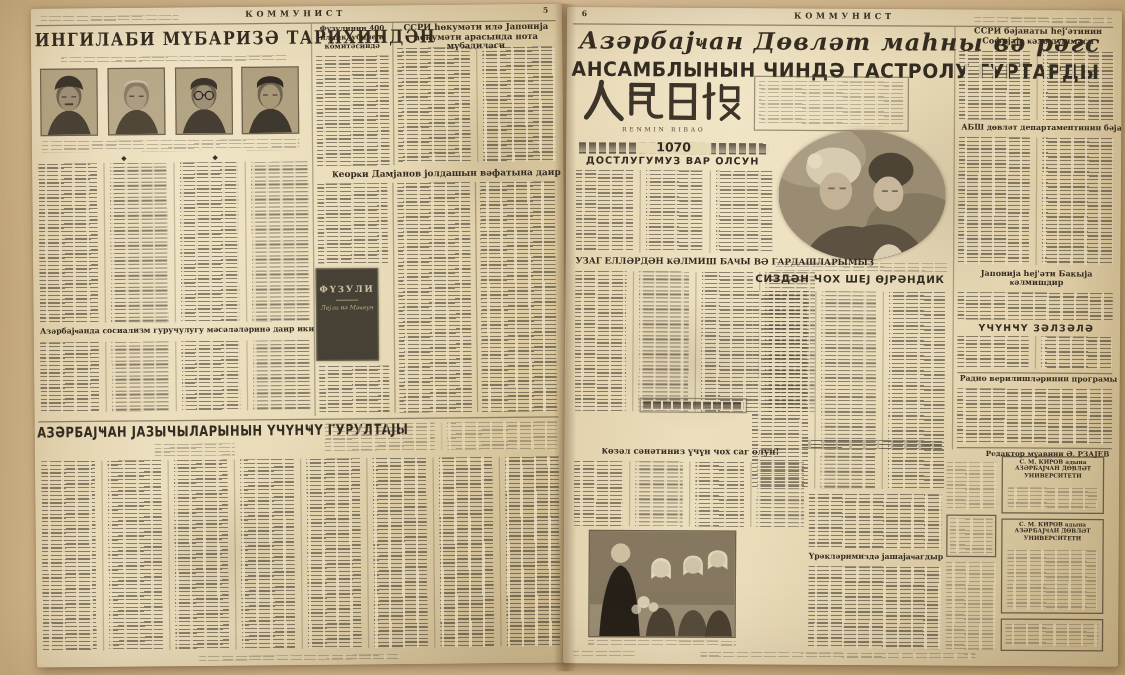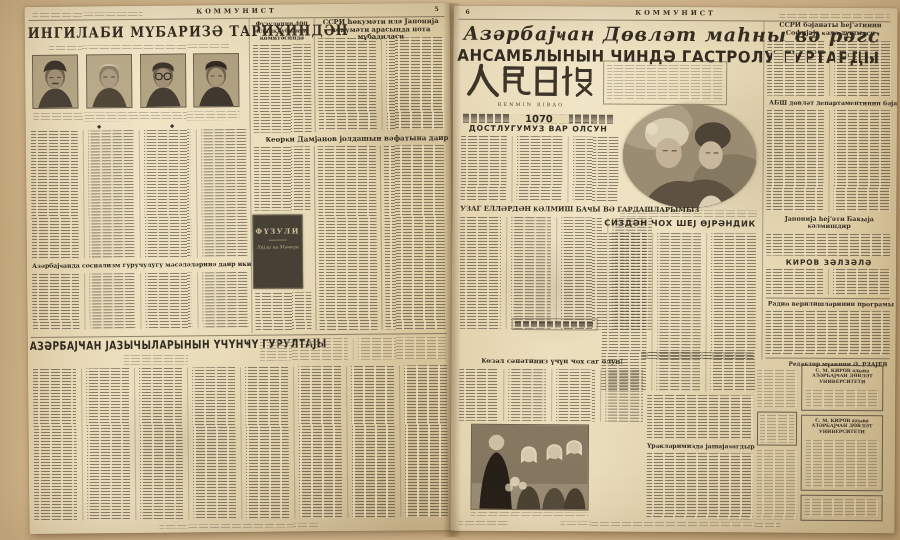--- a/index.html
+++ b/index.html
@@ -319,21 +319,21 @@
       <div class="c"></div>
         <div class="c"></div>
     </div>
     <div class="hl serif nowrap" style="left:316px;top:92px;width:122px;font-size:6.2px;">АБШ дөвләт департаментинин бәјанаты</div>
     <div class="cols" style="left:314px;top:102px;width:124px;height:102px;">
       <div class="c"></div>
         <div class="c"></div>
     </div>
     <div class="hl serif" style="left:316px;top:208px;width:122px;font-size:6.4px;line-height:7.4px;">Јапонија һеј'әти Бакыја ҝәлмишдир</div>
     <div class="mt" style="left:314px;top:226px;width:124px;height:22px;"></div>
-    <div class="hl sans nowrap" style="left:316px;top:251px;width:122px;font-size:7.4px;letter-spacing:1px;">КИРОВ ЗӘЛЗӘЛӘ</div>
+    <div class="hl sans nowrap" style="left:316px;top:251px;width:122px;font-size:7.4px;letter-spacing:1px;">ҮЧҮНҸҮ ЗӘЛЗӘЛӘ</div>
     <div class="cols" style="left:314px;top:261px;width:124px;height:26px;">
       <div class="c"></div>
         <div class="c"></div>
     </div>
     <div class="hr" style="left:314px;top:290px;width:124px;"></div>
     <div class="hl serif nowrap" style="left:316px;top:293px;width:122px;font-size:6.2px;">Радио верилишләринин програмы</div>
     <div class="mt" style="left:314px;top:303px;width:124px;height:44px;"></div>
     <div class="hr" style="left:314px;top:350px;width:124px;"></div>
     <div class="hl serif nowrap" style="left:314px;top:353px;width:122px;font-size:5.8px;text-align:right;">Редактор мүавини Ә. РЗАЈЕВ</div>
 

